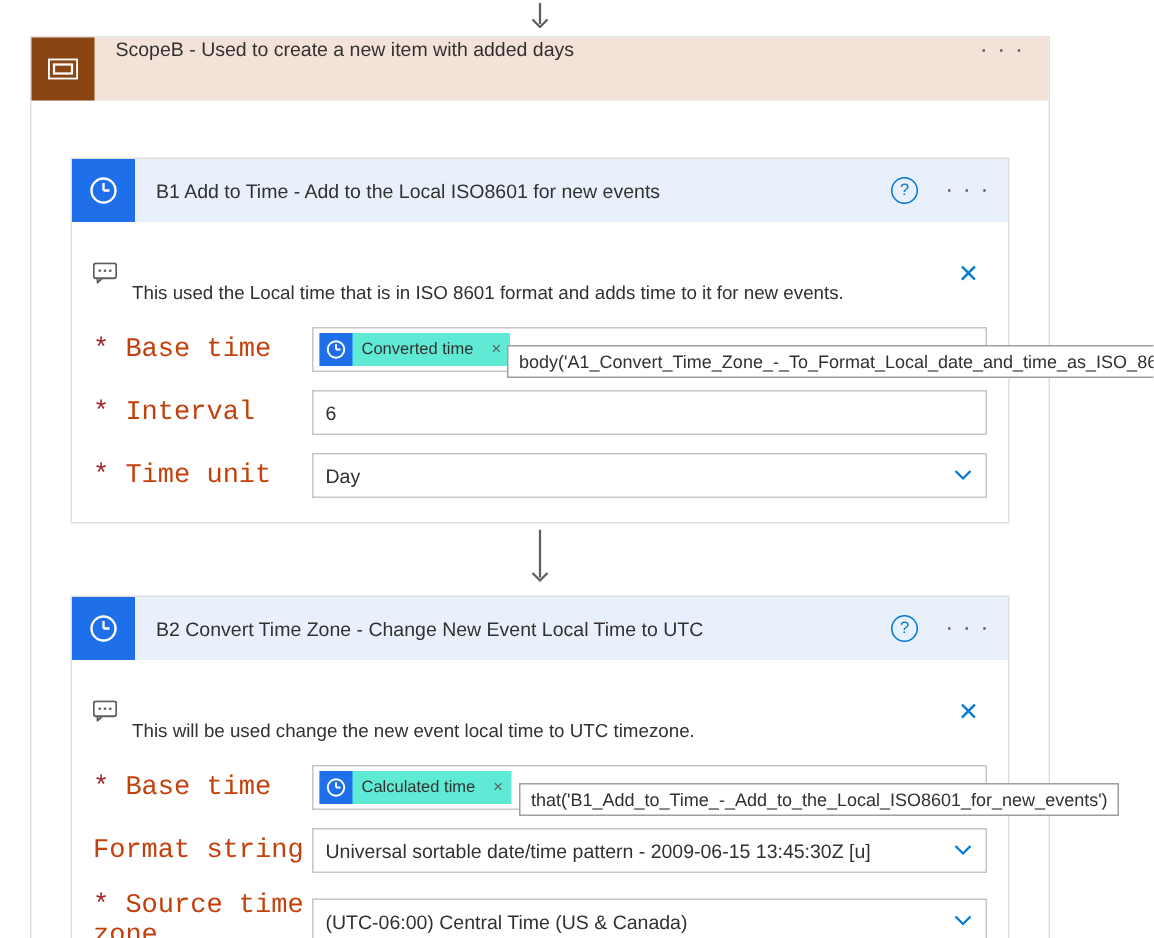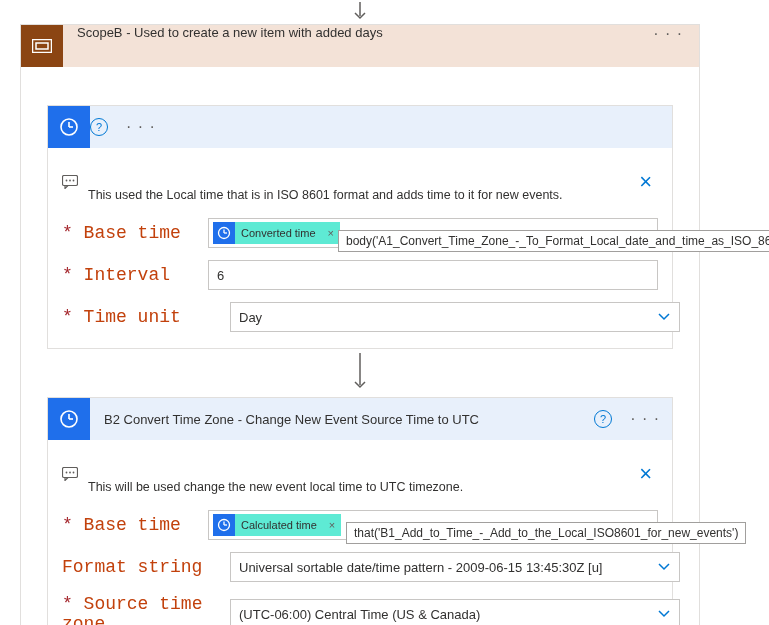--- a/index.html
+++ b/index.html
@@ -145,21 +145,20 @@
     padding: 0 8px;
     font-size: 13px;
     font-family: inherit;
     color: #323130;
   }
   .select-input {
     display: flex;
     align-items: center;
     justify-content: space-between;
     cursor: pointer;
-    margin-left: 22px;
   }
   .chev {
     color: #0078d4;
   }
   .token-input {
     display: flex;
     align-items: center;
     gap: 4px;
     height: 30px;
     border: 1px solid #c8c6c4;
@@ -230,20 +229,21 @@
 
       <div class="action-card">
         <div class="action-header">
           <div class="action-icon">
             <svg width="20" height="20">
                 <circle cx="10" cy="10" r="8" fill="none" stroke="#fff" stroke-width="1.6"></circle>
                 <line x1="10" y1="10" x2="10" y2="5" stroke="#fff" stroke-width="1.6"></line>
                 <line x1="10" y1="10" x2="14" y2="10" stroke="#fff" stroke-width="1.6"></line>
               </svg>
           </div>
+          <div class="action-title">B1 Add to Time - Add to the Local ISO8601 for new events</div>
           <div class="help-circle">?</div>
           <div class="menu-dots">· · ·</div>
         </div>
 
         <div class="comment-row">
           <span class="comment-icon">
             <svg width="16" height="14">
                 <rect x="0.5" y="0.5" width="15" height="10" rx="1.5" fill="none" stroke="#605e5c" stroke-width="1.2"></rect>
                 <circle cx="4.5" cy="5.5" r="0.9" fill="#605e5c"></circle>
                 <circle cx="8" cy="5.5" r="0.9" fill="#605e5c"></circle>
@@ -305,21 +305,21 @@
 
       <div class="action-card">
         <div class="action-header">
           <div class="action-icon">
             <svg width="20" height="20">
                 <circle cx="10" cy="10" r="8" fill="none" stroke="#fff" stroke-width="1.6"></circle>
                 <line x1="10" y1="10" x2="10" y2="5" stroke="#fff" stroke-width="1.6"></line>
                 <line x1="10" y1="10" x2="14" y2="10" stroke="#fff" stroke-width="1.6"></line>
               </svg>
           </div>
-          <div class="action-title">B2 Convert Time Zone - Change New Event Source Time to UTC</div>
+          <div class="action-title">B2 Convert Time Zone - Change New Event Local Time to UTC</div>
           <div class="help-circle">?</div>
           <div class="menu-dots">· · ·</div>
         </div>
 
         <div class="comment-row">
           <span class="comment-icon">
             <svg width="16" height="14">
                 <rect x="0.5" y="0.5" width="15" height="10" rx="1.5" fill="none" stroke="#605e5c" stroke-width="1.2"></rect>
                 <circle cx="4.5" cy="5.5" r="0.9" fill="#605e5c"></circle>
                 <circle cx="8" cy="5.5" r="0.9" fill="#605e5c"></circle>

